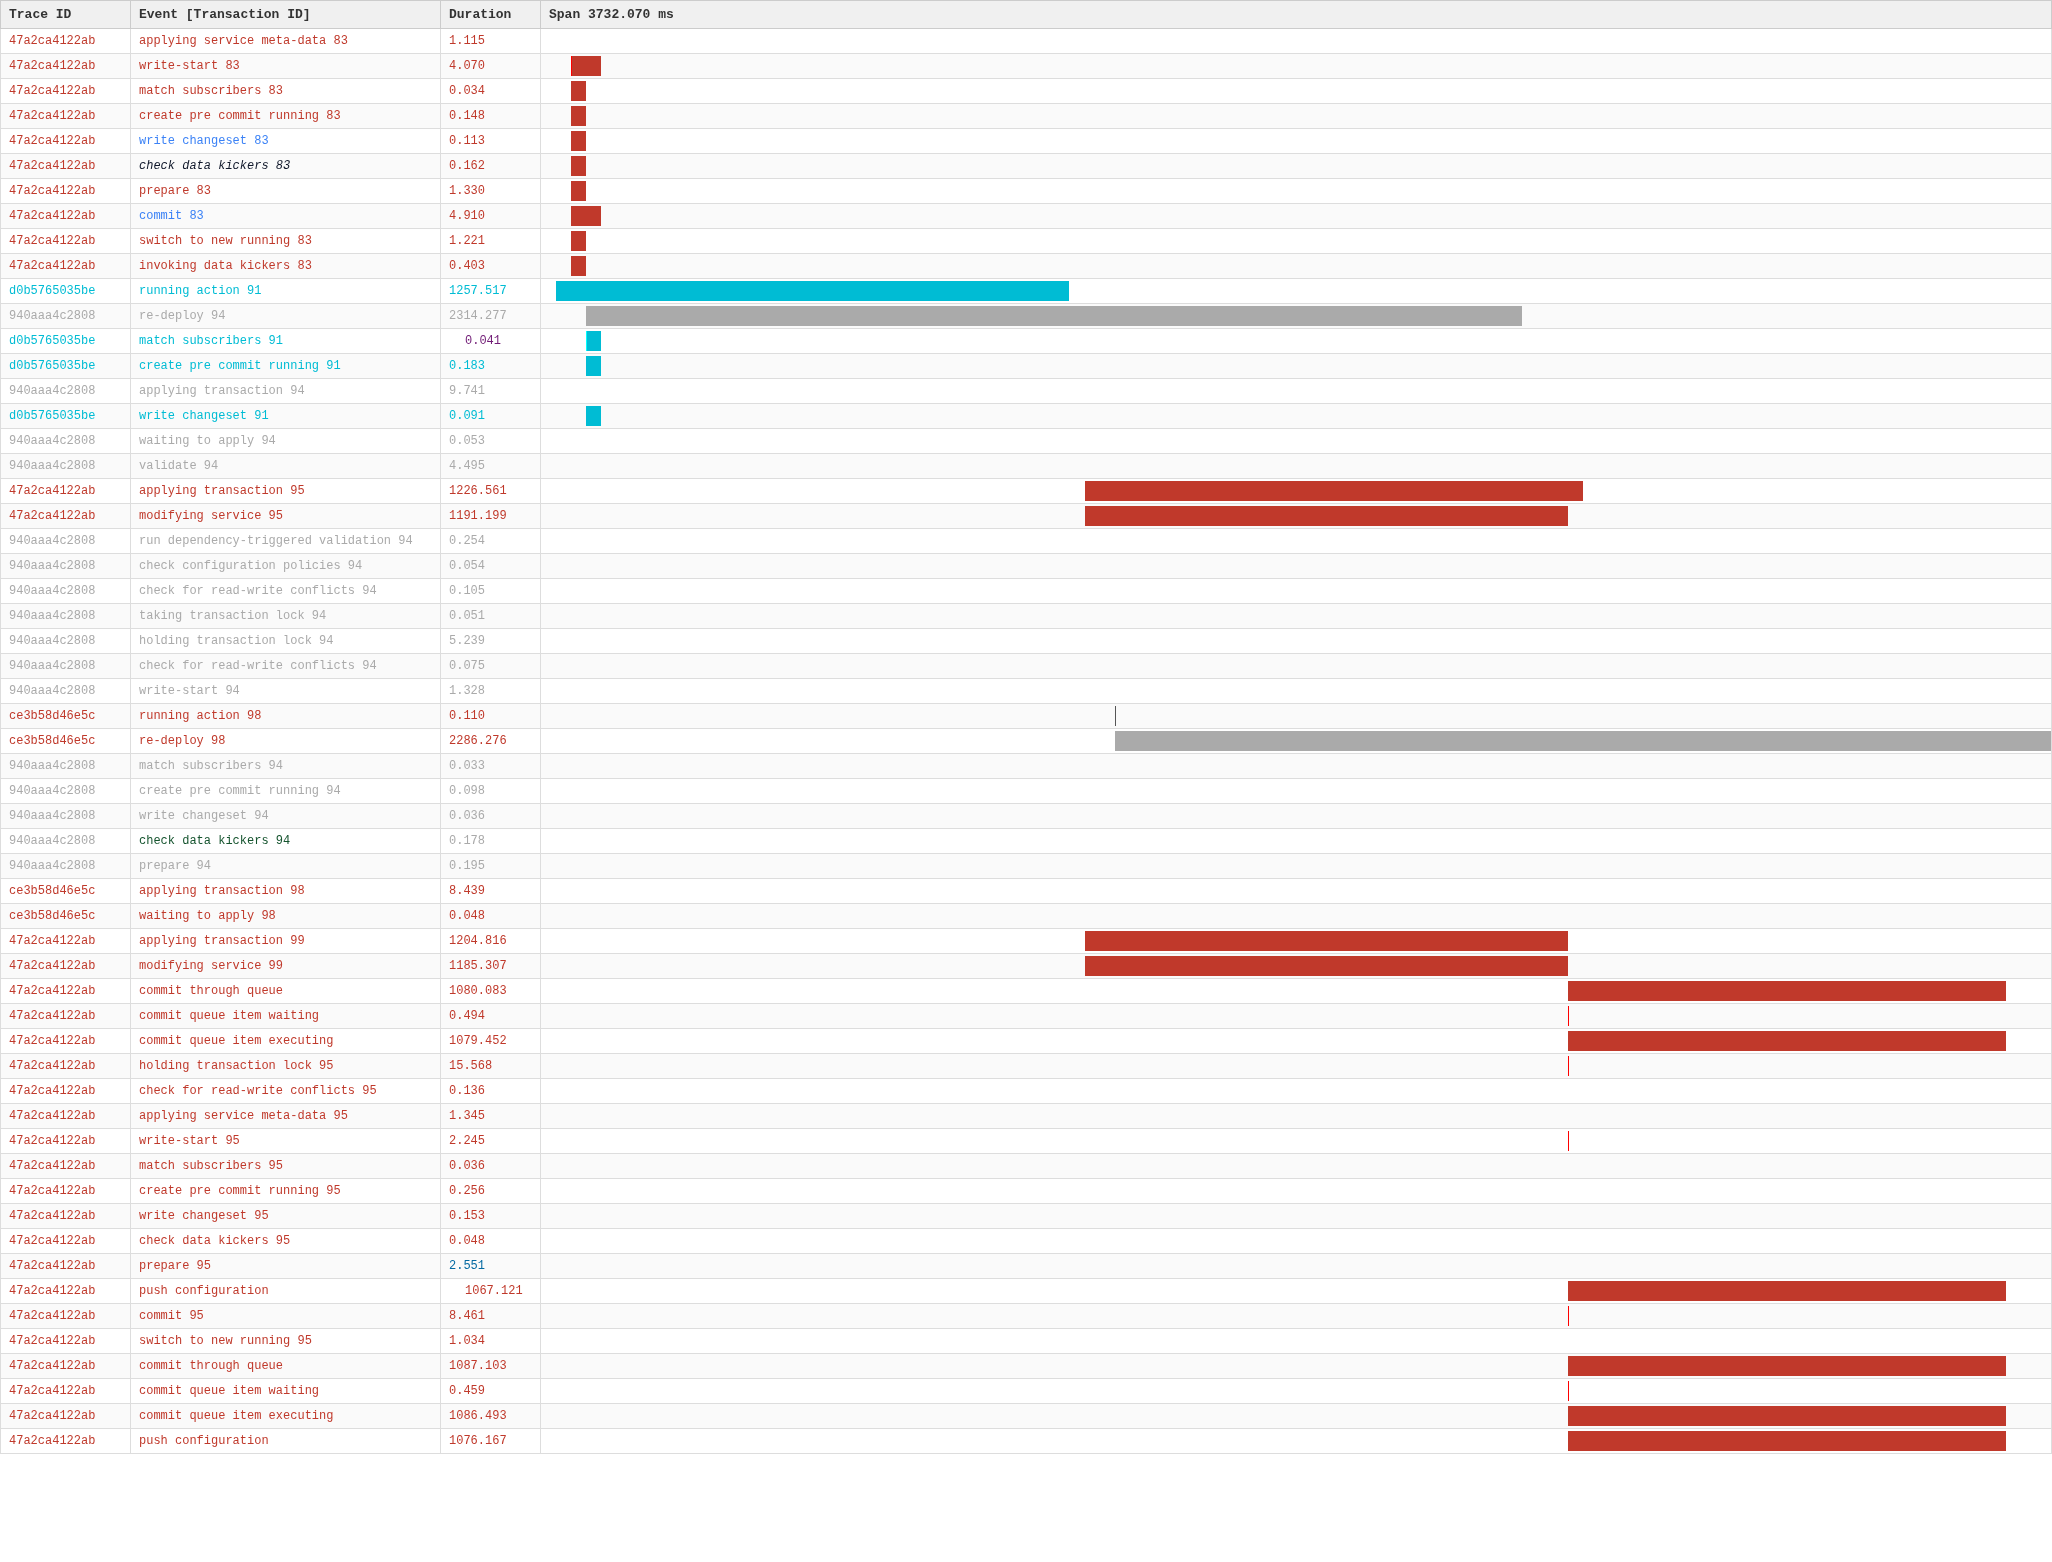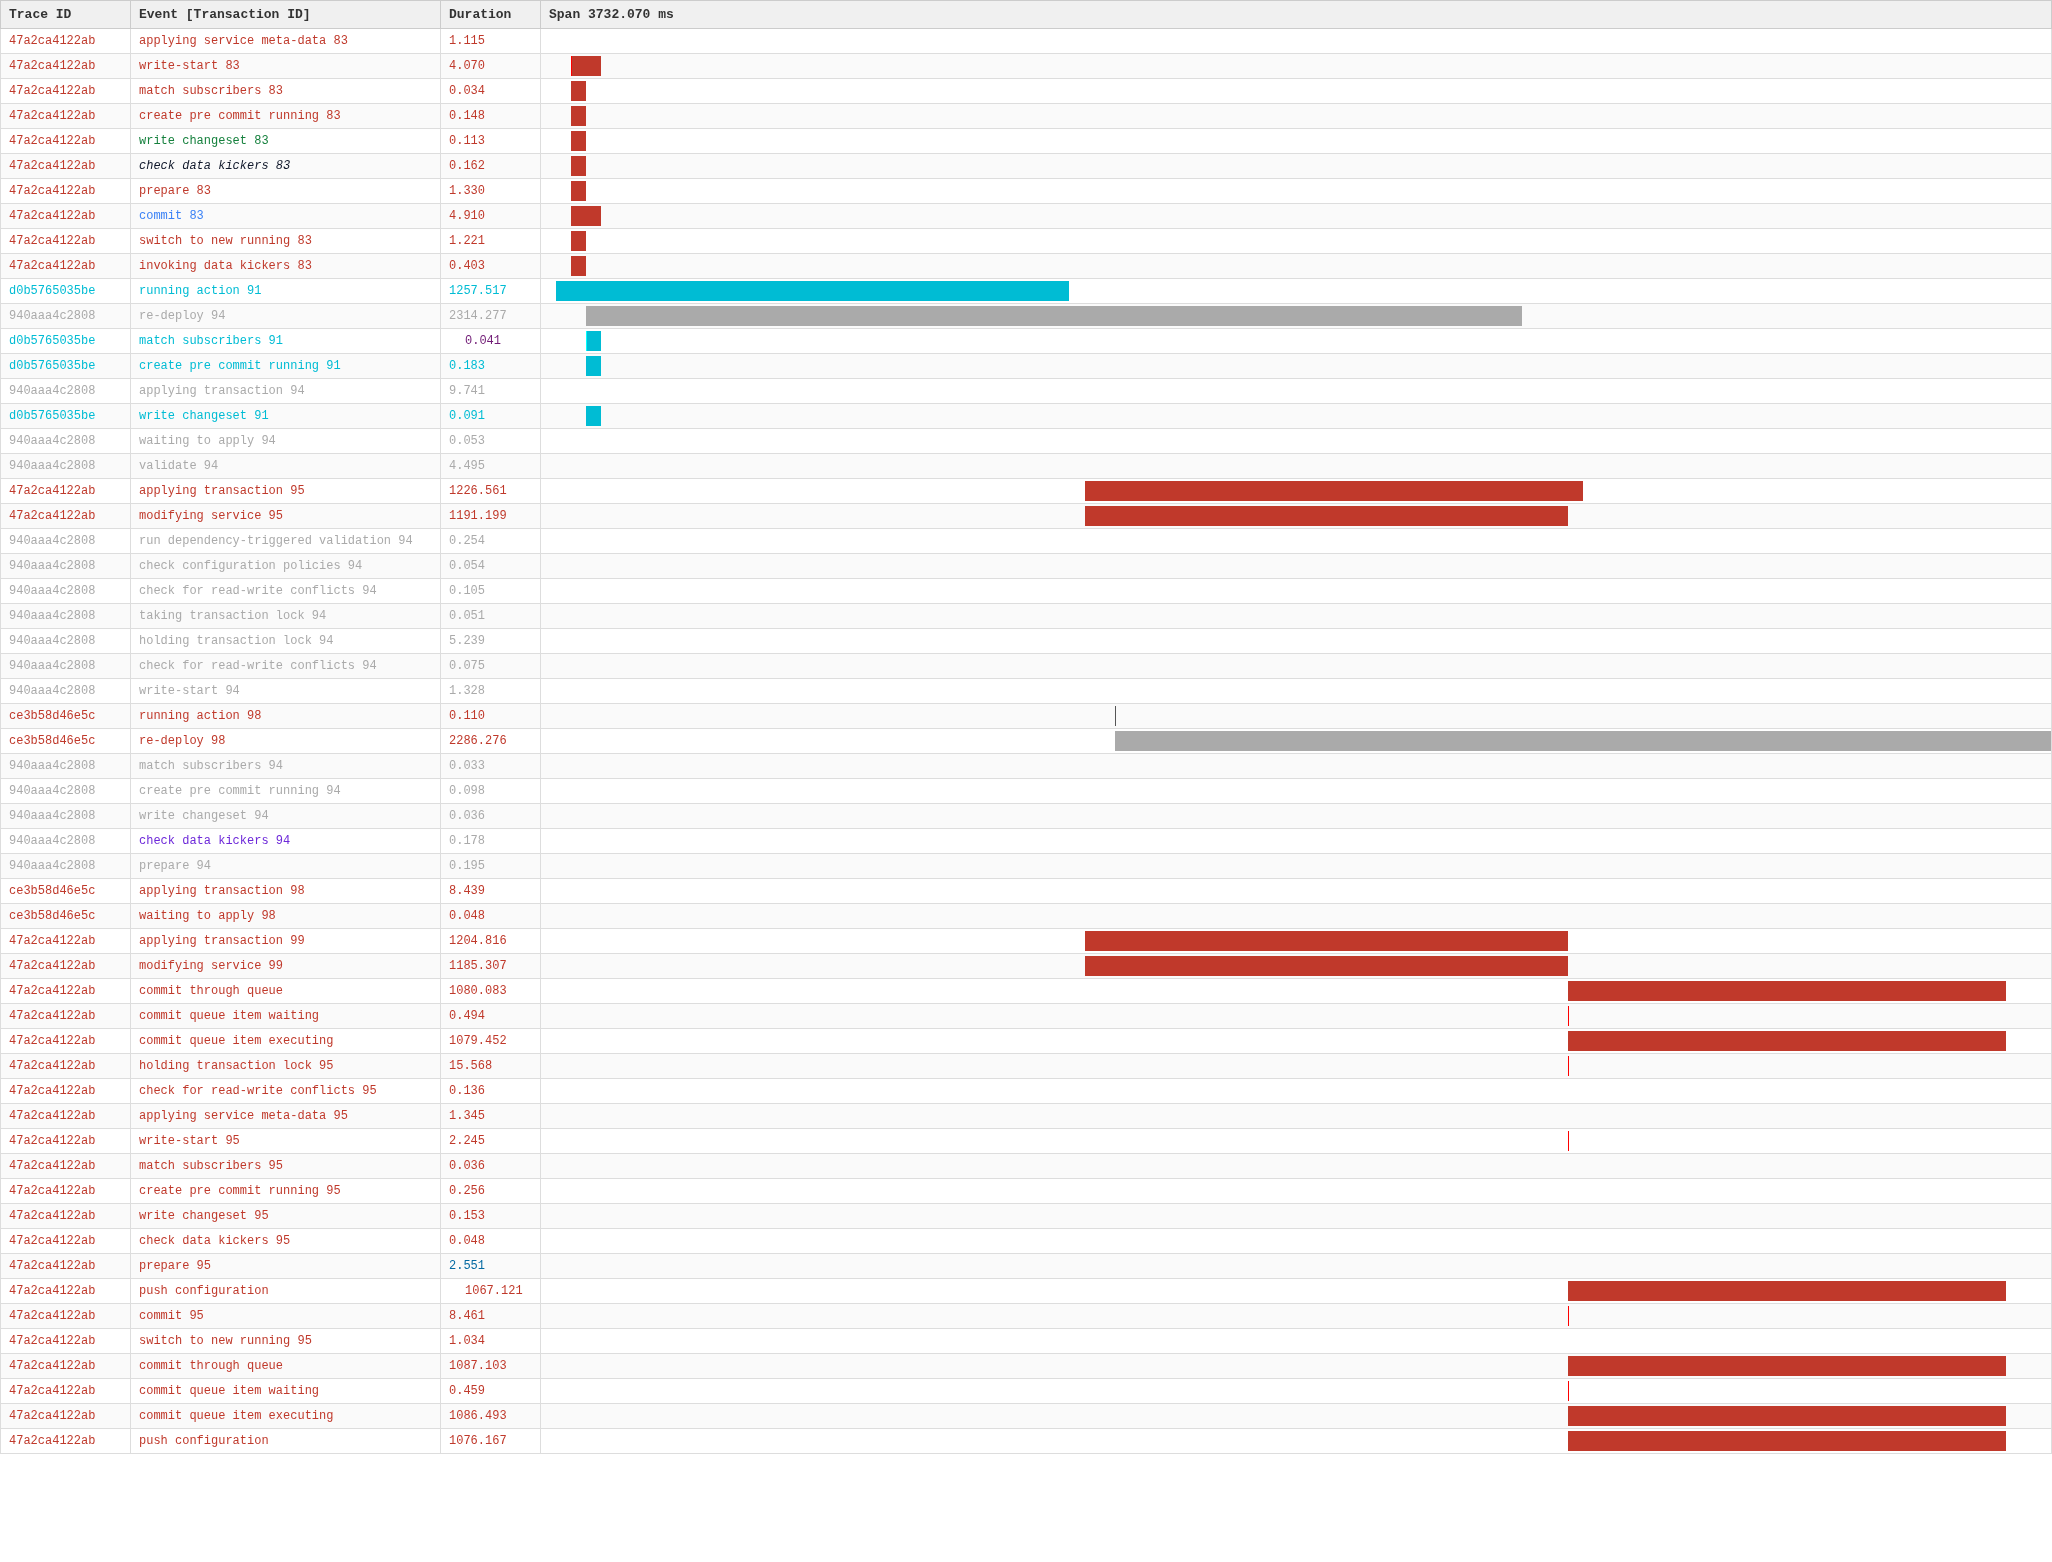--- a/index.html
+++ b/index.html
@@ -110,21 +110,21 @@
         <td style="color: rgb(192, 57, 43);">create pre commit running 83</td>
         <td style="color: rgb(192, 57, 43);">0.148</td>
         <td class="span-cell">
           <div class="span-bar-container">
             <div class="span-bar" style="left: 2%; width: 1%; background-color: rgb(192, 57, 43);"></div>
           </div>
         </td>
       </tr>
       <tr>
         <td style="color: rgb(192, 57, 43);">47a2ca4122ab</td>
-        <td style="color: #15803d;">write changeset 83</td>
+        <td style="color: #3b82f6;">write changeset 83</td>
         <td style="color: rgb(192, 57, 43);">0.113</td>
         <td class="span-cell">
           <div class="span-bar-container">
             <div class="span-bar" style="left: 2%; width: 1%; background-color: rgb(192, 57, 43);"></div>
           </div>
         </td>
       </tr>
       <tr>
         <td style="color: rgb(192, 57, 43);">47a2ca4122ab</td>
         <td style="color: #0f172a; font-style: italic;">check data kickers 83</td>
@@ -365,21 +365,21 @@
       <tr>
         <td style="color: rgb(170, 170, 170);">940aaa4c2808</td>
         <td style="color: rgb(170, 170, 170);">write changeset 94</td>
         <td style="color: rgb(170, 170, 170);">0.036</td>
         <td class="span-cell">
           <div class="span-bar-container"></div>
         </td>
       </tr>
       <tr>
         <td style="color: rgb(170, 170, 170);">940aaa4c2808</td>
-        <td style="color: #6d28d9;">check data kickers 94</td>
+        <td style="color: #14532d;">check data kickers 94</td>
         <td style="color: rgb(170, 170, 170);">0.178</td>
         <td class="span-cell">
           <div class="span-bar-container"></div>
         </td>
       </tr>
       <tr>
         <td style="color: rgb(170, 170, 170);">940aaa4c2808</td>
         <td style="color: rgb(170, 170, 170);">prepare 94</td>
         <td style="color: rgb(170, 170, 170);">0.195</td>
         <td class="span-cell">

